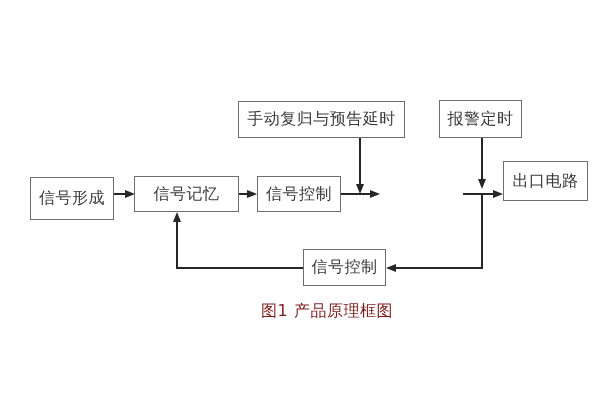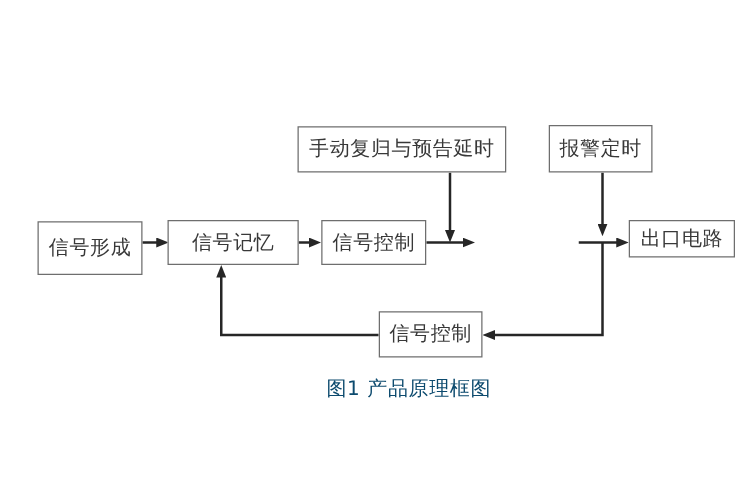--- a/index.html
+++ b/index.html
@@ -33,32 +33,32 @@
     font-size: 16px;
     color: #383838;
     letter-spacing: 0.5px;
     white-space: nowrap;
     z-index: 2;
   }
   .node-signal-formation      { left: 30px;  top: 177px; width: 84px;  height: 43px; }
   .node-signal-memory         { left: 134px; top: 176px; width: 105px;  height: 36px; }
   .node-signal-amplification  { left: 257px; top: 176px; width: 84px;  height: 36px; }
   .node-signal-comparison     { left: 380px; top: 176px; width: 83px;  height: 36px; }
-  .node-output-circuit        { left: 503px; top: 176px; width: 85px;  height: 30px; }
+  .node-output-circuit        { left: 503px; top: 161px; width: 85px;  height: 40px; }
   .node-manual-reset-delay    { left: 238px; top: 101px; width: 167px; height: 37px; }
   .node-alarm-timing          { left: 439px; top: 100px; width: 83px;  height: 38px; }
   .node-signal-control        { left: 303px; top: 249px; width: 83px;  height: 37px; }
   .caption {
     position: absolute;
     left: 227px;
     top: 301px;
     width: 200px;
     text-align: center;
     font-size: 16px;
-    color: #0c4a6e;
+    color: #7f1d1d;
     letter-spacing: 0.5px;
     z-index: 2;
   }
 </style>
 </head>
 <body>
 
 <div class="canvas">
 
   <svg class="connector-layer" viewBox="0 0 600 400" xmlns="http://www.w3.org/2000/svg">

